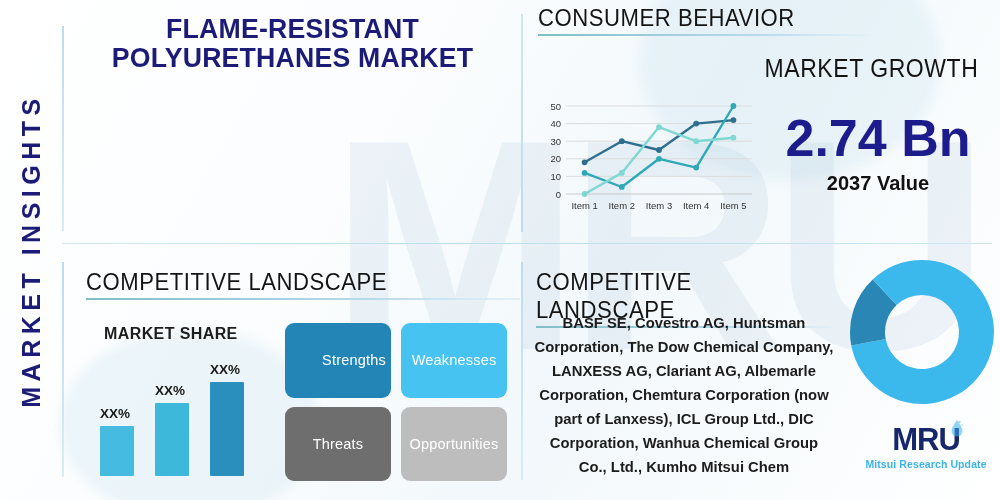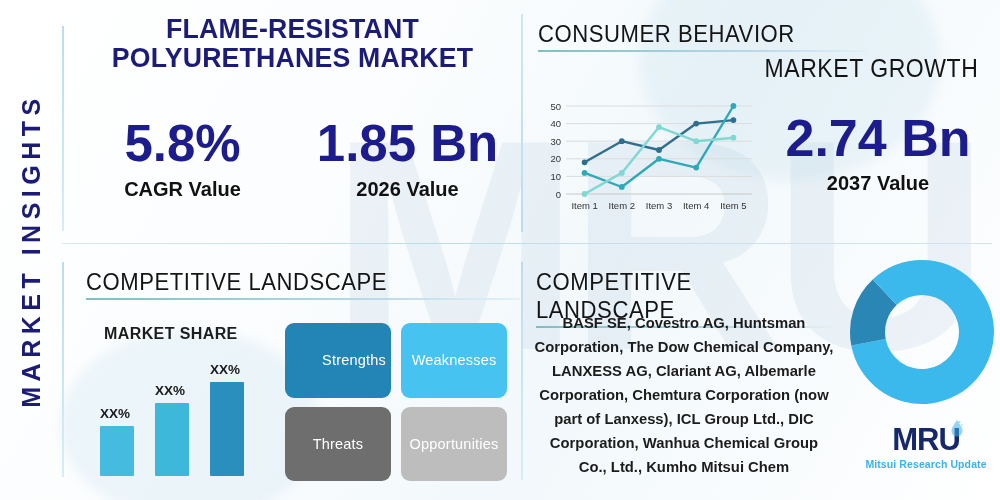--- a/index.html
+++ b/index.html
@@ -146,32 +146,22 @@
   <div class="vrule-top"></div>
   <div class="vrule-bot"></div>
   <div class="vrule-mid-top"></div>
   <div class="vrule-mid-bot"></div>
   <div class="hrule"></div>
 
   <div class="title-block">
     <div class="main-title">FLAME-RESISTANT POLYURETHANES MARKET</div>
   </div>
 
-  <div class="kpi-row">
-    <div class="kpi">
-      <div class="kpi-value">5.8%</div>
-      <div class="kpi-label">CAGR Value</div>
-    </div>
-    <div class="kpi">
-      <div class="kpi-value">1.85 Bn</div>
-      <div class="kpi-label">2026 Value</div>
-    </div>
-  </div>
-
-  <div class="sec-head" style="left:538px;top:20px;width:330px;">
+
+  <div class="sec-head" style="left:538px;top:4px;width:330px;">
     <span class="txt">CONSUMER BEHAVIOR</span>
     <div class="rule"></div>
   </div>
 
   <div class="mg-head">MARKET GROWTH</div>
 
   <div class="linechart">
     <svg id="line-svg" width="222" height="118" viewBox="0 0 222 118">
         <line x1="30" x2="216" y1="96" y2="96" stroke="#c8c8c8" stroke-width="1"></line>
         <text x="25" y="99.5" text-anchor="end" font-size="9.5" fill="#333" font-family="&quot;Liberation Sans&quot;, sans-serif">0</text>

